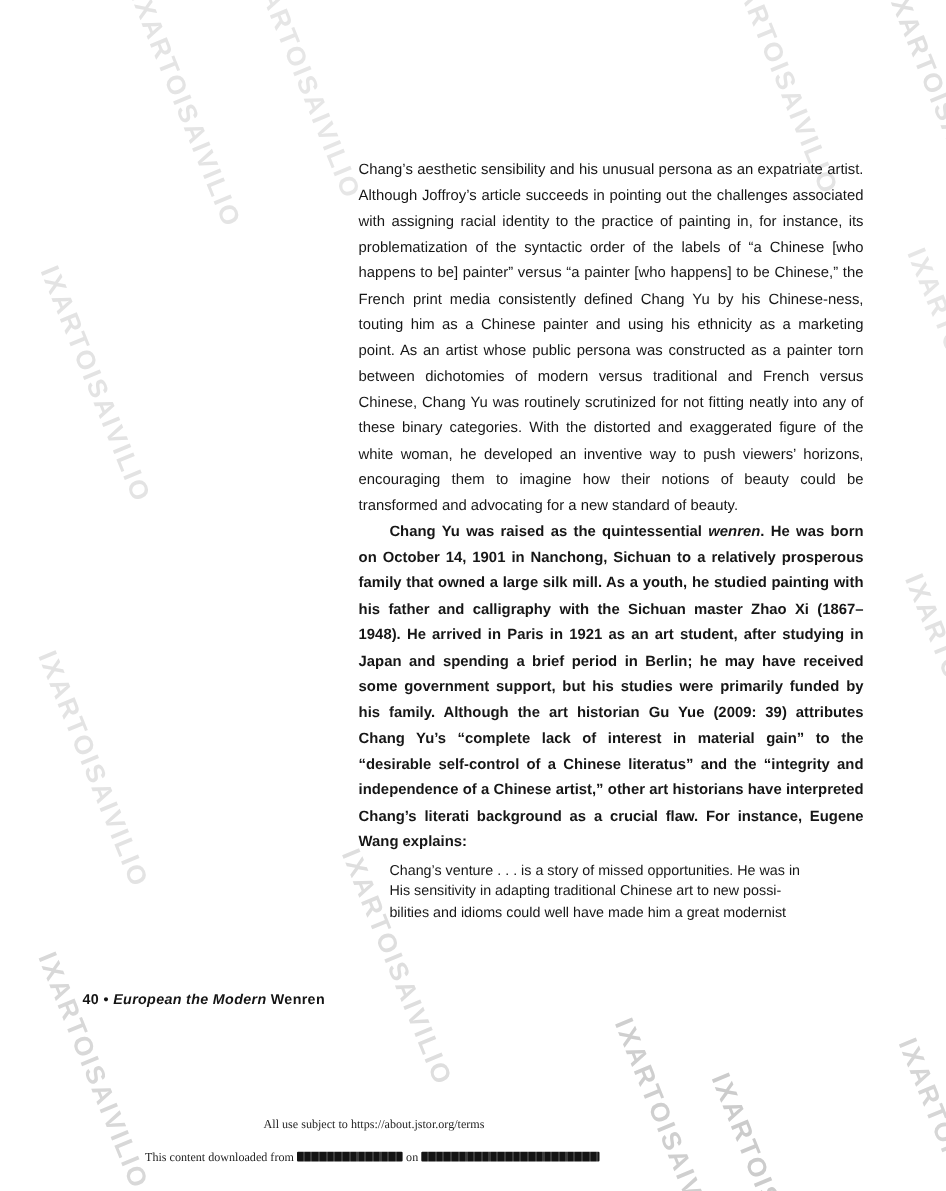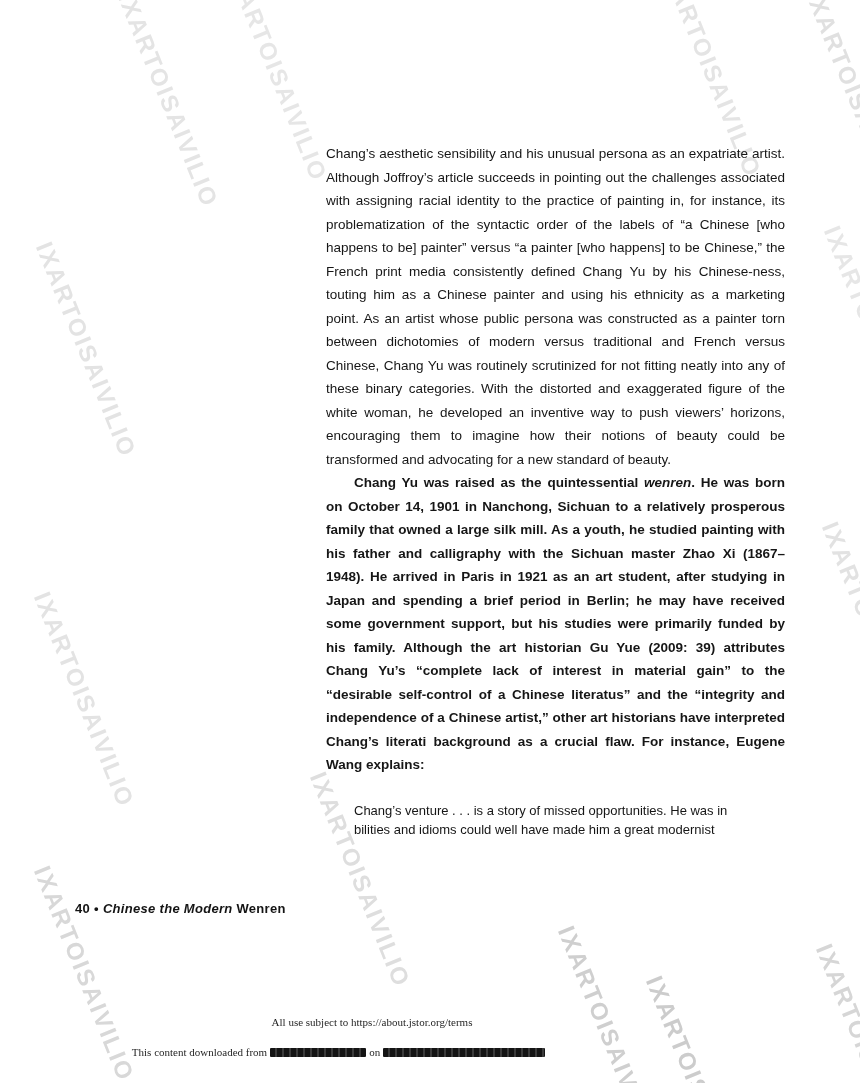--- a/index.html
+++ b/index.html
@@ -33,21 +33,21 @@
     line-height:23.5px;
     text-align:justify;
     color:#161616;
   }
   .text-block p { margin:0; }
   .para-indent { text-indent:28px;font-weight:bold; }
   .ital { font-style:italic; }
 
   
   .quote {
-    margin-top:24px;
+    margin-top:4px;
     margin-left:28px;
     width:414px;
     font-size:13px;
     line-height:19.6px;
     text-align:left;
   }
   .quote .qline { white-space:normal; }
 
   
   .running-foot {
@@ -63,21 +63,21 @@
   
   .jstor-line {
     position:absolute;
     left:0; width:680px;
     text-align:center;
     font-family:"Liberation Serif", serif;
     font-size:11px;
     color:#1f1f1f;
   }
   .jstor-line.l1 { top:1046px; }
-  .jstor-line.l2 { top:1016px;padding-left:32px; }
+  .jstor-line.l2 { top:1016px; }
   .redact {
     display:inline-block;
     height:9px;
     border-radius:1px;
     background:repeating-linear-gradient(90deg,#141414 0 5px,#3b3b3b 5px 7px);
     vertical-align:-1px;
     margin:0 3px;
   }
   .redact.ip { width:96px; }
   .redact.date { width:162px; }
@@ -102,23 +102,24 @@
       <span class="wm" style="left: 666px; top: 972px; font-size: 24px; color: rgb(204, 204, 204); transform: rotate(68deg);">IXARTOISAIVILIO</span>
       <span class="wm" style="left: 836px; top: 940px; font-size: 24px; color: rgb(214, 214, 214); transform: rotate(68deg);">IXARTOISAIVILIO</span>
     </div>
 
   <div class="text-block">
     <p>Chang’s aesthetic sensibility and his unusual persona as an expatriate artist. Although Joffroy’s article succeeds in pointing out the challenges associated with assigning racial identity to the practice of painting in, for instance, its problematization of the syntactic order of the labels of “a Chinese [who happens to be] painter” versus “a painter [who happens] to be Chinese,” the French print media consistently defined Chang Yu by his Chinese-ness, touting him as a Chinese painter and using his ethnicity as a marketing point. As an artist whose public persona was constructed as a painter torn between dichotomies of modern versus traditional and French versus Chinese, Chang Yu was routinely scrutinized for not fitting neatly into any of these binary categories. With the distorted and exaggerated figure of the white woman, he developed an inventive way to push viewers’ horizons, encouraging them to imagine how their notions of beauty could be transformed and advocating for a new standard of beauty.</p>
     <p class="para-indent"><span>Chang Yu was raised as the quintessential </span><span class="ital">wenren</span><span>. He was born on October 14, 1901 in Nanchong, Sichuan to a relatively prosperous family that owned a large silk mill. As a youth, he studied painting with his father and calligraphy with the Sichuan master Zhao Xi (1867–1948). He arrived in Paris in 1921 as an art student, after studying in Japan and spending a brief period in Berlin; he may have received some government support, but his studies were primarily funded by his family. Although the art historian Gu Yue (2009: 39) attributes Chang Yu’s “complete lack of interest in material gain” to the “desirable self-control of a Chinese literatus” and the “integrity and independence of a Chinese artist,” other art historians have interpreted Chang’s literati background as a crucial flaw. For instance, Eugene Wang explains:</span></p>
 
     <div class="quote">
       <div class="qline">Chang’s venture . . . is a story of missed opportunities. He was in</div>
+      <div class="qline">His sensitivity in adapting traditional Chinese art to new possi-</div>
       <div class="qline">bilities and idioms could well have made him a great modernist</div>
     </div>
   </div>
 
-  <div class="running-foot"><span>40</span><span class="sep">•</span><span class="ital">Chinese the Modern</span><span> </span><span>Wenren</span></div>
+  <div class="running-foot"><span>40</span><span class="sep">•</span><span class="ital">European the Modern</span><span> </span><span>Wenren</span></div>
 
   <div class="jstor-line l1"><span>This content downloaded from</span><span class="redact ip"></span><span>on</span><span class="redact date"></span></div>
 
   <div class="jstor-line l2">All use subject to https://about.jstor.org/terms</div>
 
 </div>
 
 </body></html>

